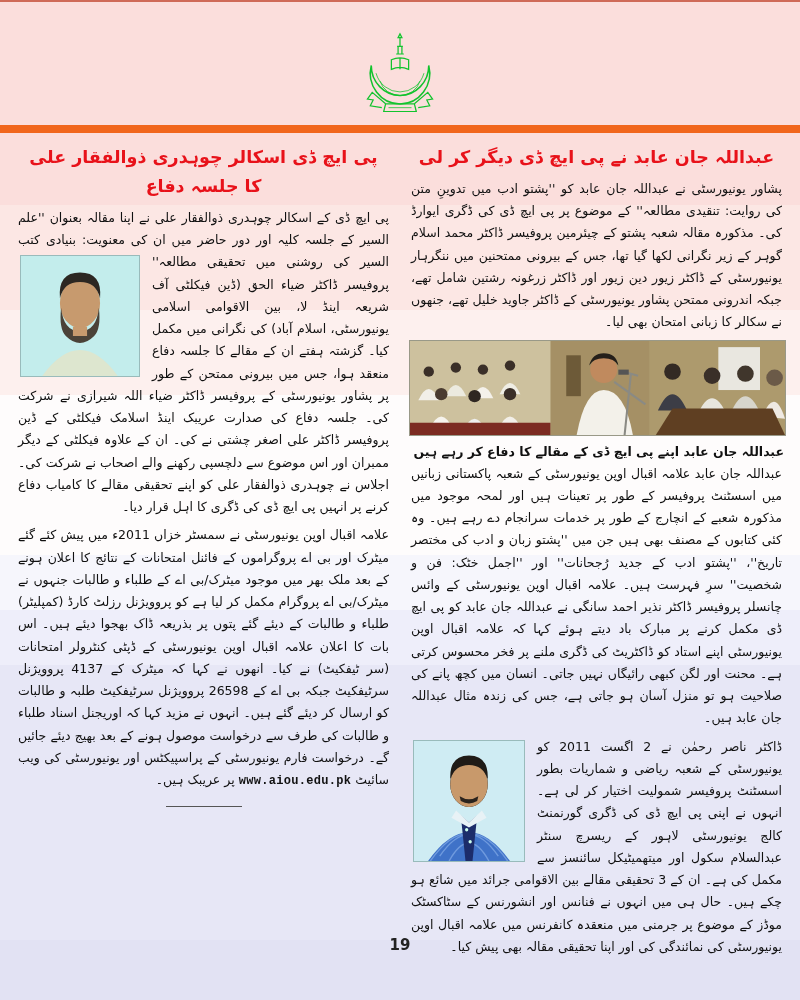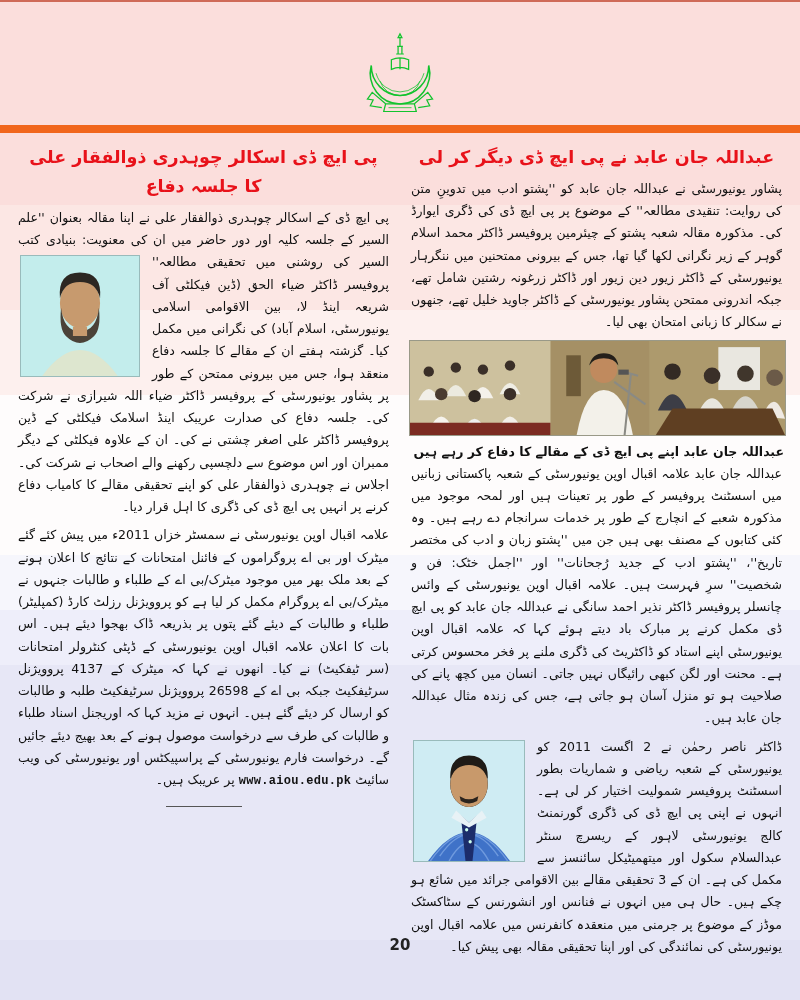--- a/index.html
+++ b/index.html
@@ -175,14 +175,14 @@
           <ellipse cx="47" cy="36" rx="16" ry="19" fill="#c89succeeded"></ellipse>
           <ellipse cx="47" cy="36" rx="16" ry="19" fill="#c8996b"></ellipse>
           <path d="M31,32 q-1,-20 16,-20 q17,0 16,20 q-4,-12 -16,-12 q-12,0 -16,12 z" fill="#1f1b17"></path>
           <path d="M39,46 q8,5 16,0 l-1,4 q-7,4 -14,0 z" fill="#2a231d"></path>
         </svg>
         <span>ڈاکٹر ناصر رحمٰن نے 2 اگست 2011 کو یونیورسٹی کے شعبہ ریاضی و شماریات بطور اسسٹنٹ پروفیسر شمولیت اختیار کر لی ہے۔ انہوں نے اپنی پی ایچ ڈی کی ڈگری گورنمنٹ کالج یونیورسٹی لاہور کے ریسرچ سنٹر عبدالسلام سکول اور میتھمیٹیکل سائنسز سے مکمل کی ہے۔ ان کے 3 تحقیقی مقالے بین الاقوامی جرائد میں شائع ہو چکے ہیں۔ حال ہی میں انہوں نے فنانس اور انشورنس کے سٹاکسٹک موڈز کے موضوع پر جرمنی میں منعقدہ کانفرنس میں علامہ اقبال اوپن یونیورسٹی کی نمائندگی کی اور اپنا تحقیقی مقالہ بھی پیش کیا۔</span>
       </div>
     </section>
   </main>
 
-  <div class="page-number">20</div>
+  <div class="page-number">19</div>
 </div>
 
 </body></html>

